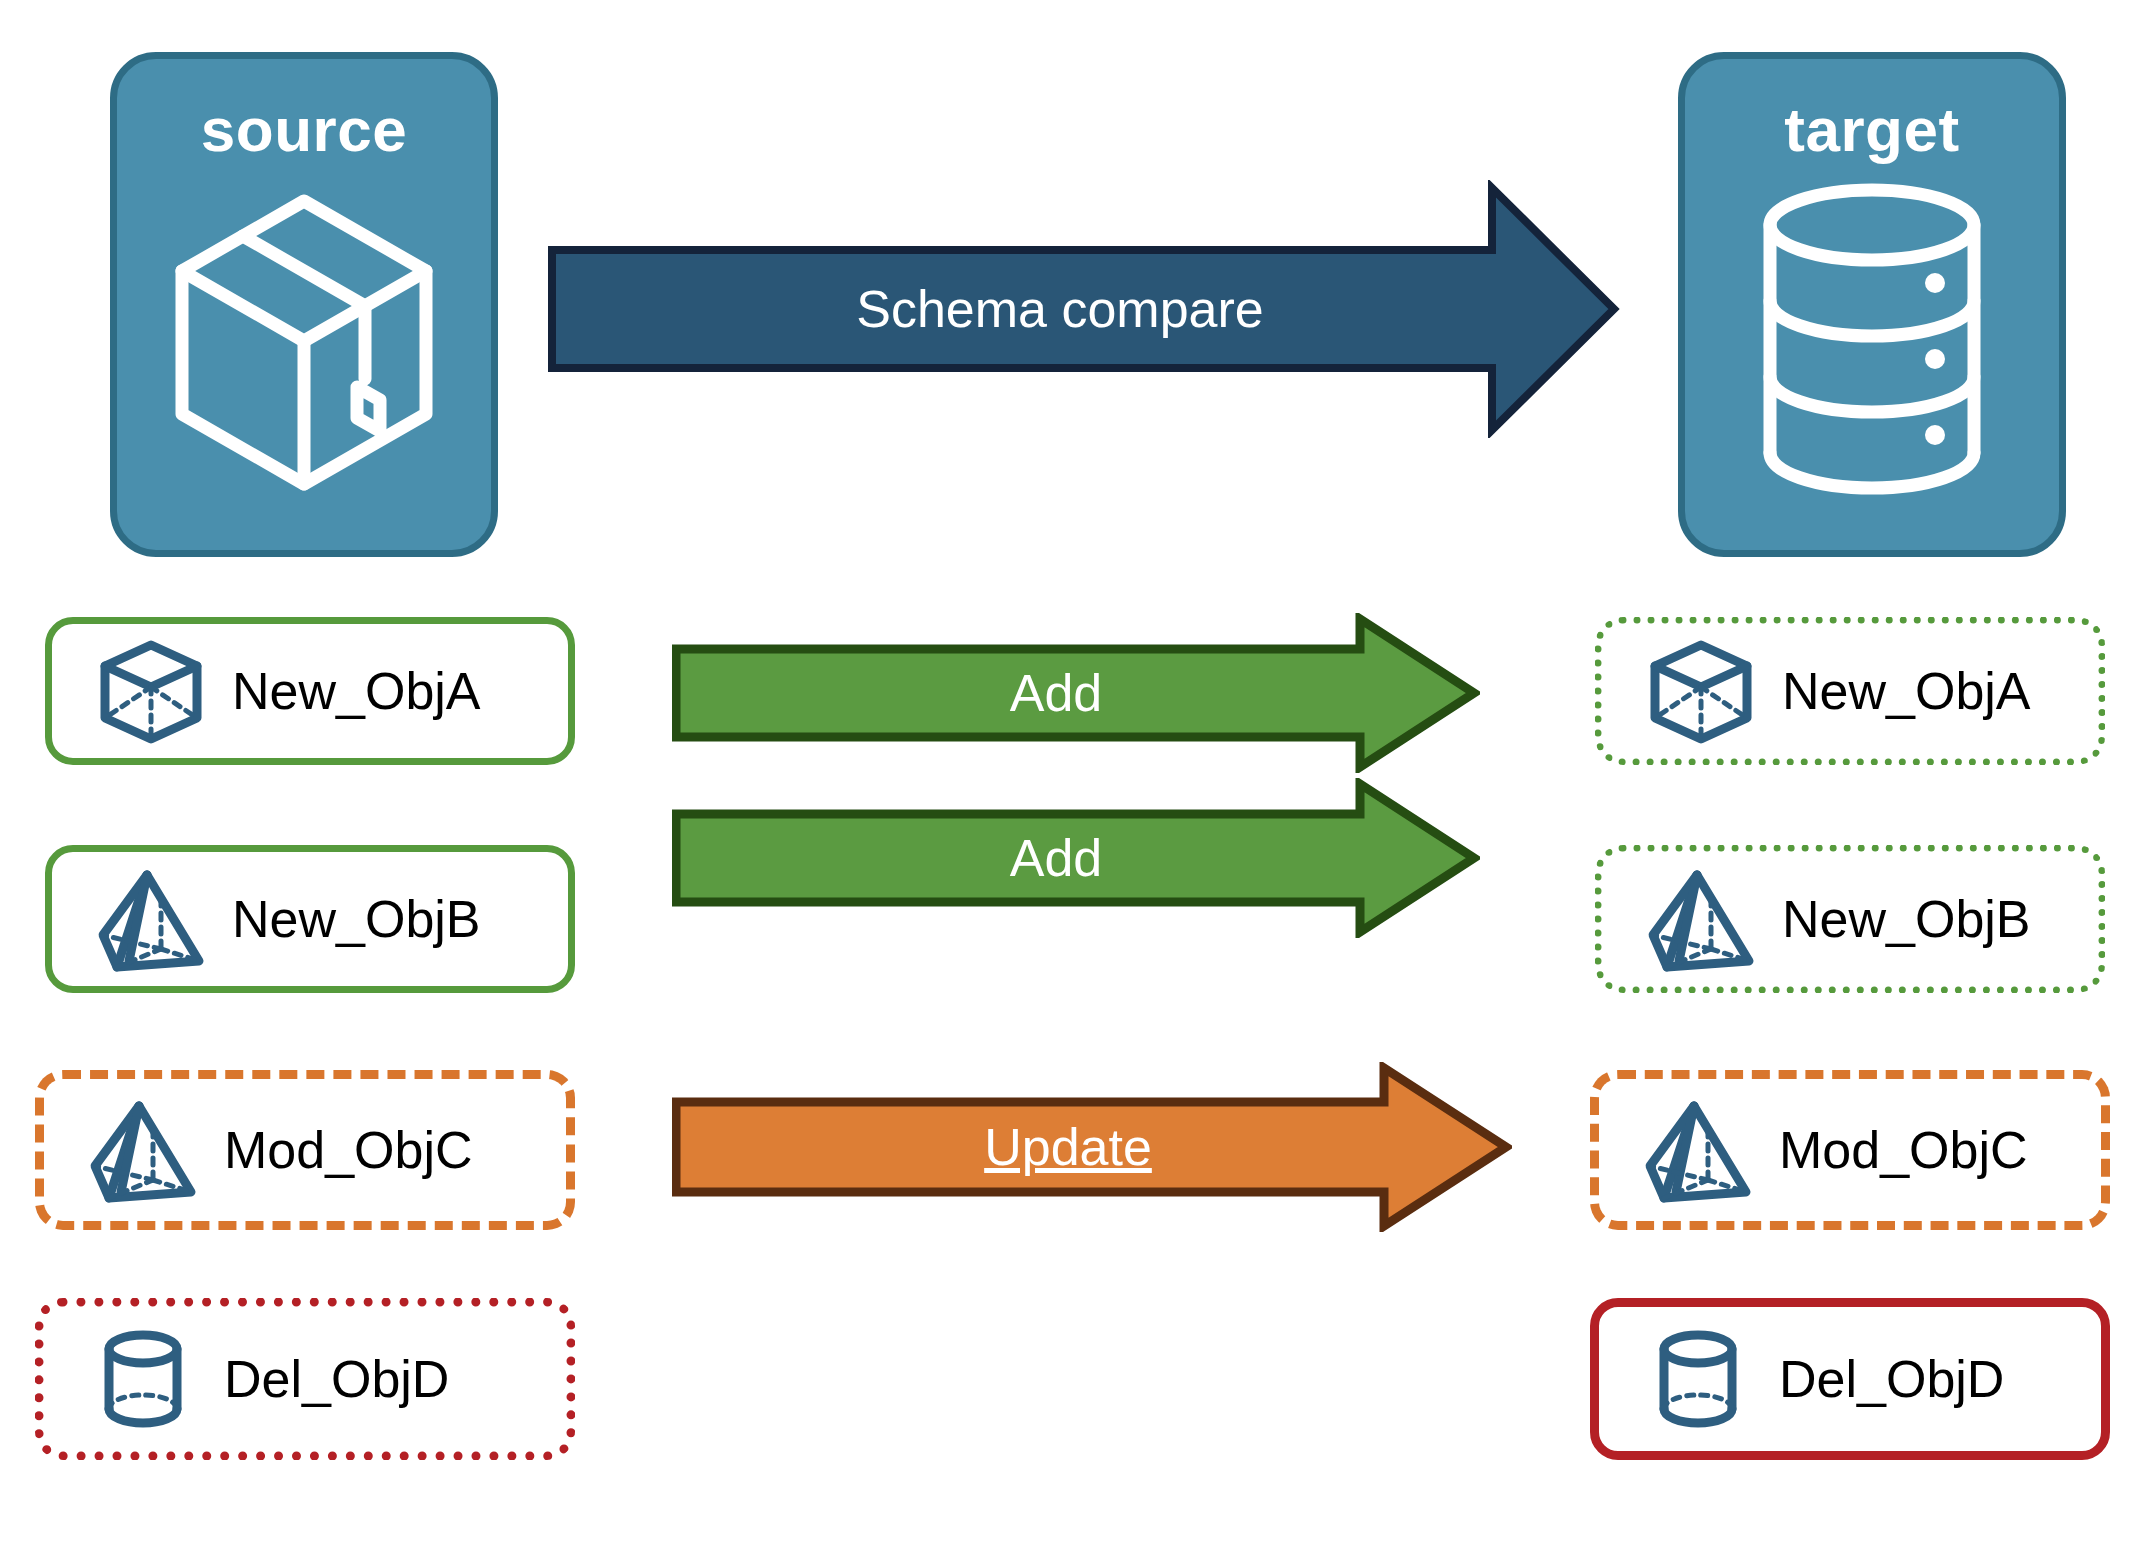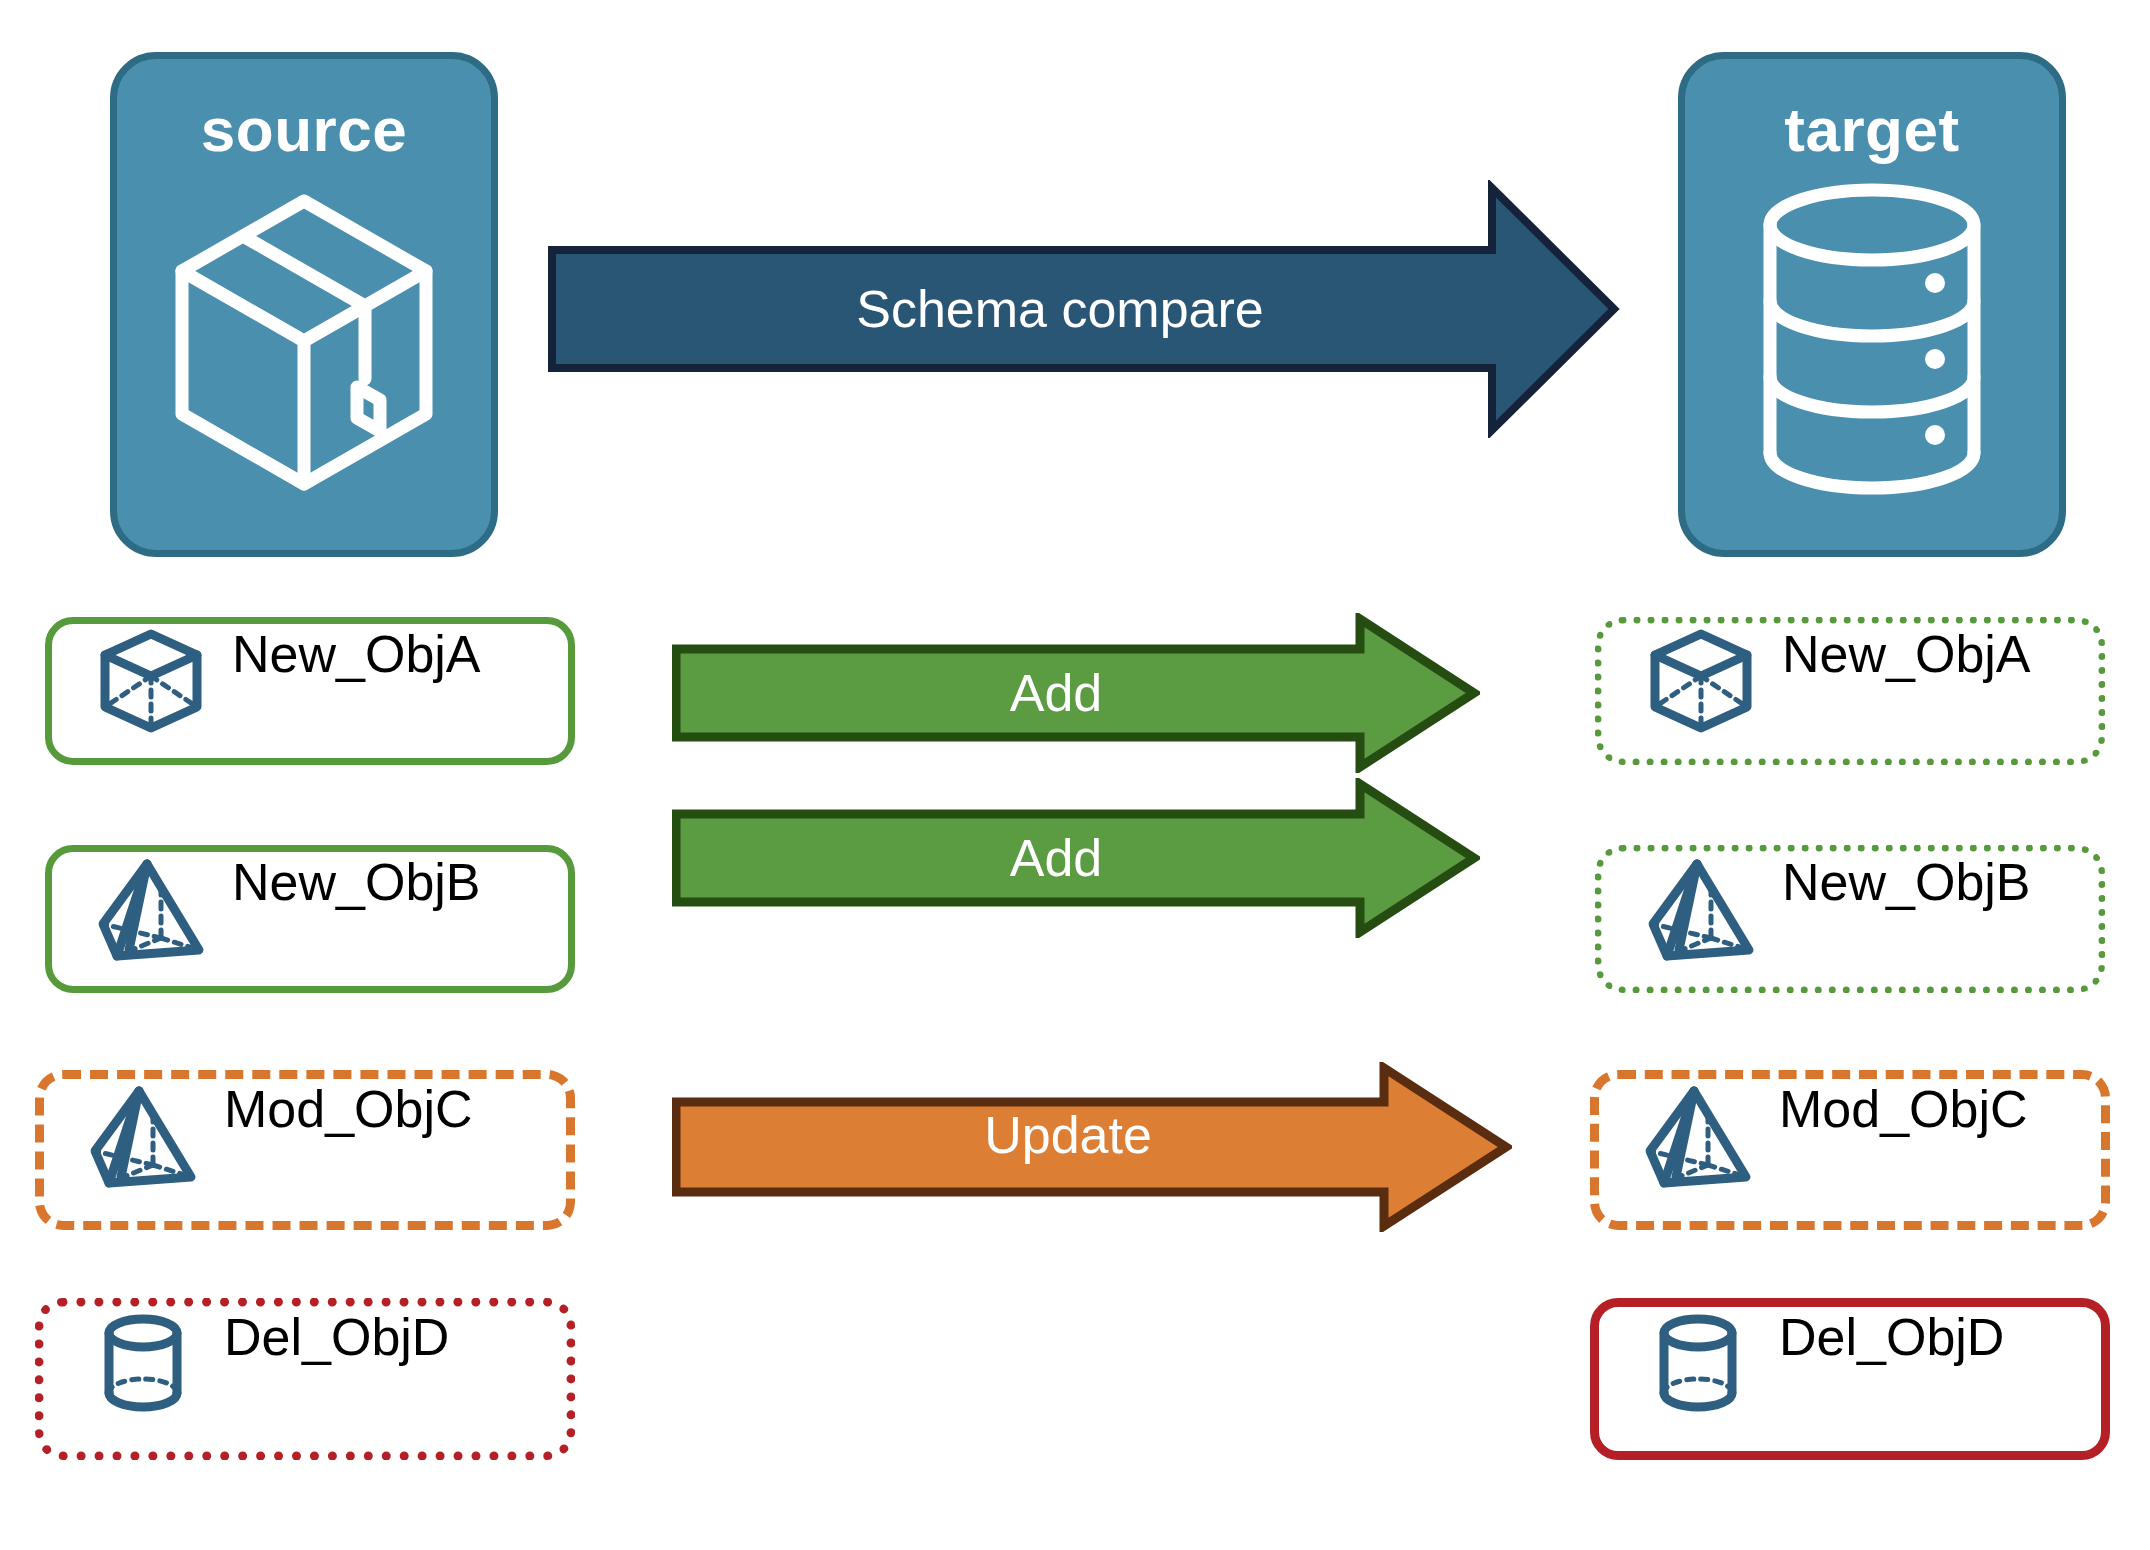--- a/index.html
+++ b/index.html
@@ -11,21 +11,21 @@
   .endpoint{position:absolute;border-radius:46px;box-sizing:border-box;}
   .endpoint .cap{
       position:absolute;left:0;right:0;top:40px;text-align:center;
       color:#ffffff;font-weight:bold;font-size:62px;letter-spacing:.5px;
       line-height:1;}
   .endpoint .glyph{position:absolute;left:0;right:0;top:120px;
       display:flex;align-items:center;justify-content:center;}
 
   
   .chip{position:absolute;box-sizing:border-box;border-radius:28px;
-        background:#ffffff;display:flex;align-items:flex-start;}
+        background:#ffffff;display:flex;align-items:center;}
   .chip .ico{width:118px;display:flex;align-items:center;justify-content:center;
              flex:0 0 auto;margin-left:40px;}
   .chip .lbl{font-size:52px;color:#000000;margin-left:22px;white-space:nowrap;}
 
   
   .barrow{position:absolute;}
   .barrow .txt{position:absolute;color:#ffffff;font-size:52px;
                text-align:center;white-space:nowrap;
                display:flex;align-items:center;justify-content:center;padding-left:40px;}
 </style>
@@ -189,21 +189,21 @@
         </g>
       </svg>
     </span>
     <span class="lbl">Mod_ObjC</span>
   </div>
 
   <div class="barrow" style="left:672px;top:1062px;width:840px;height:170px;">
     <svg width="840" height="170" viewBox="0 0 840 170">
       <polygon points="4,40 712,40 712,6 834,85 712,164 712,130 4,130" fill="#DD7E35" stroke="#5A2D10" stroke-width="9" stroke-linejoin="miter"></polygon>
     </svg>
-    <div class="txt" style="left:0;top:28px;width:712px;height:90px;">Update</div>
+    <div class="txt" style="left:0;top:40px;width:712px;height:90px;text-decoration:underline;">Update</div>
   </div>
 
   <div class="chip" style="left:1590px;top:1070px;width:520px;height:160px;
               border:9px dashed #D9762D;">
     <span class="ico">
       <svg width="112" height="112" viewBox="0 0 112 112">
         <g fill="none" stroke="#2E5E80" stroke-width="9" stroke-linejoin="round" stroke-linecap="round">
           <path d="M52 12 L104 98 L22 104 Z"></path>
           <path d="M52 12 L8 72 L22 104"></path>
           <path d="M52 12 L34 98"></path>

